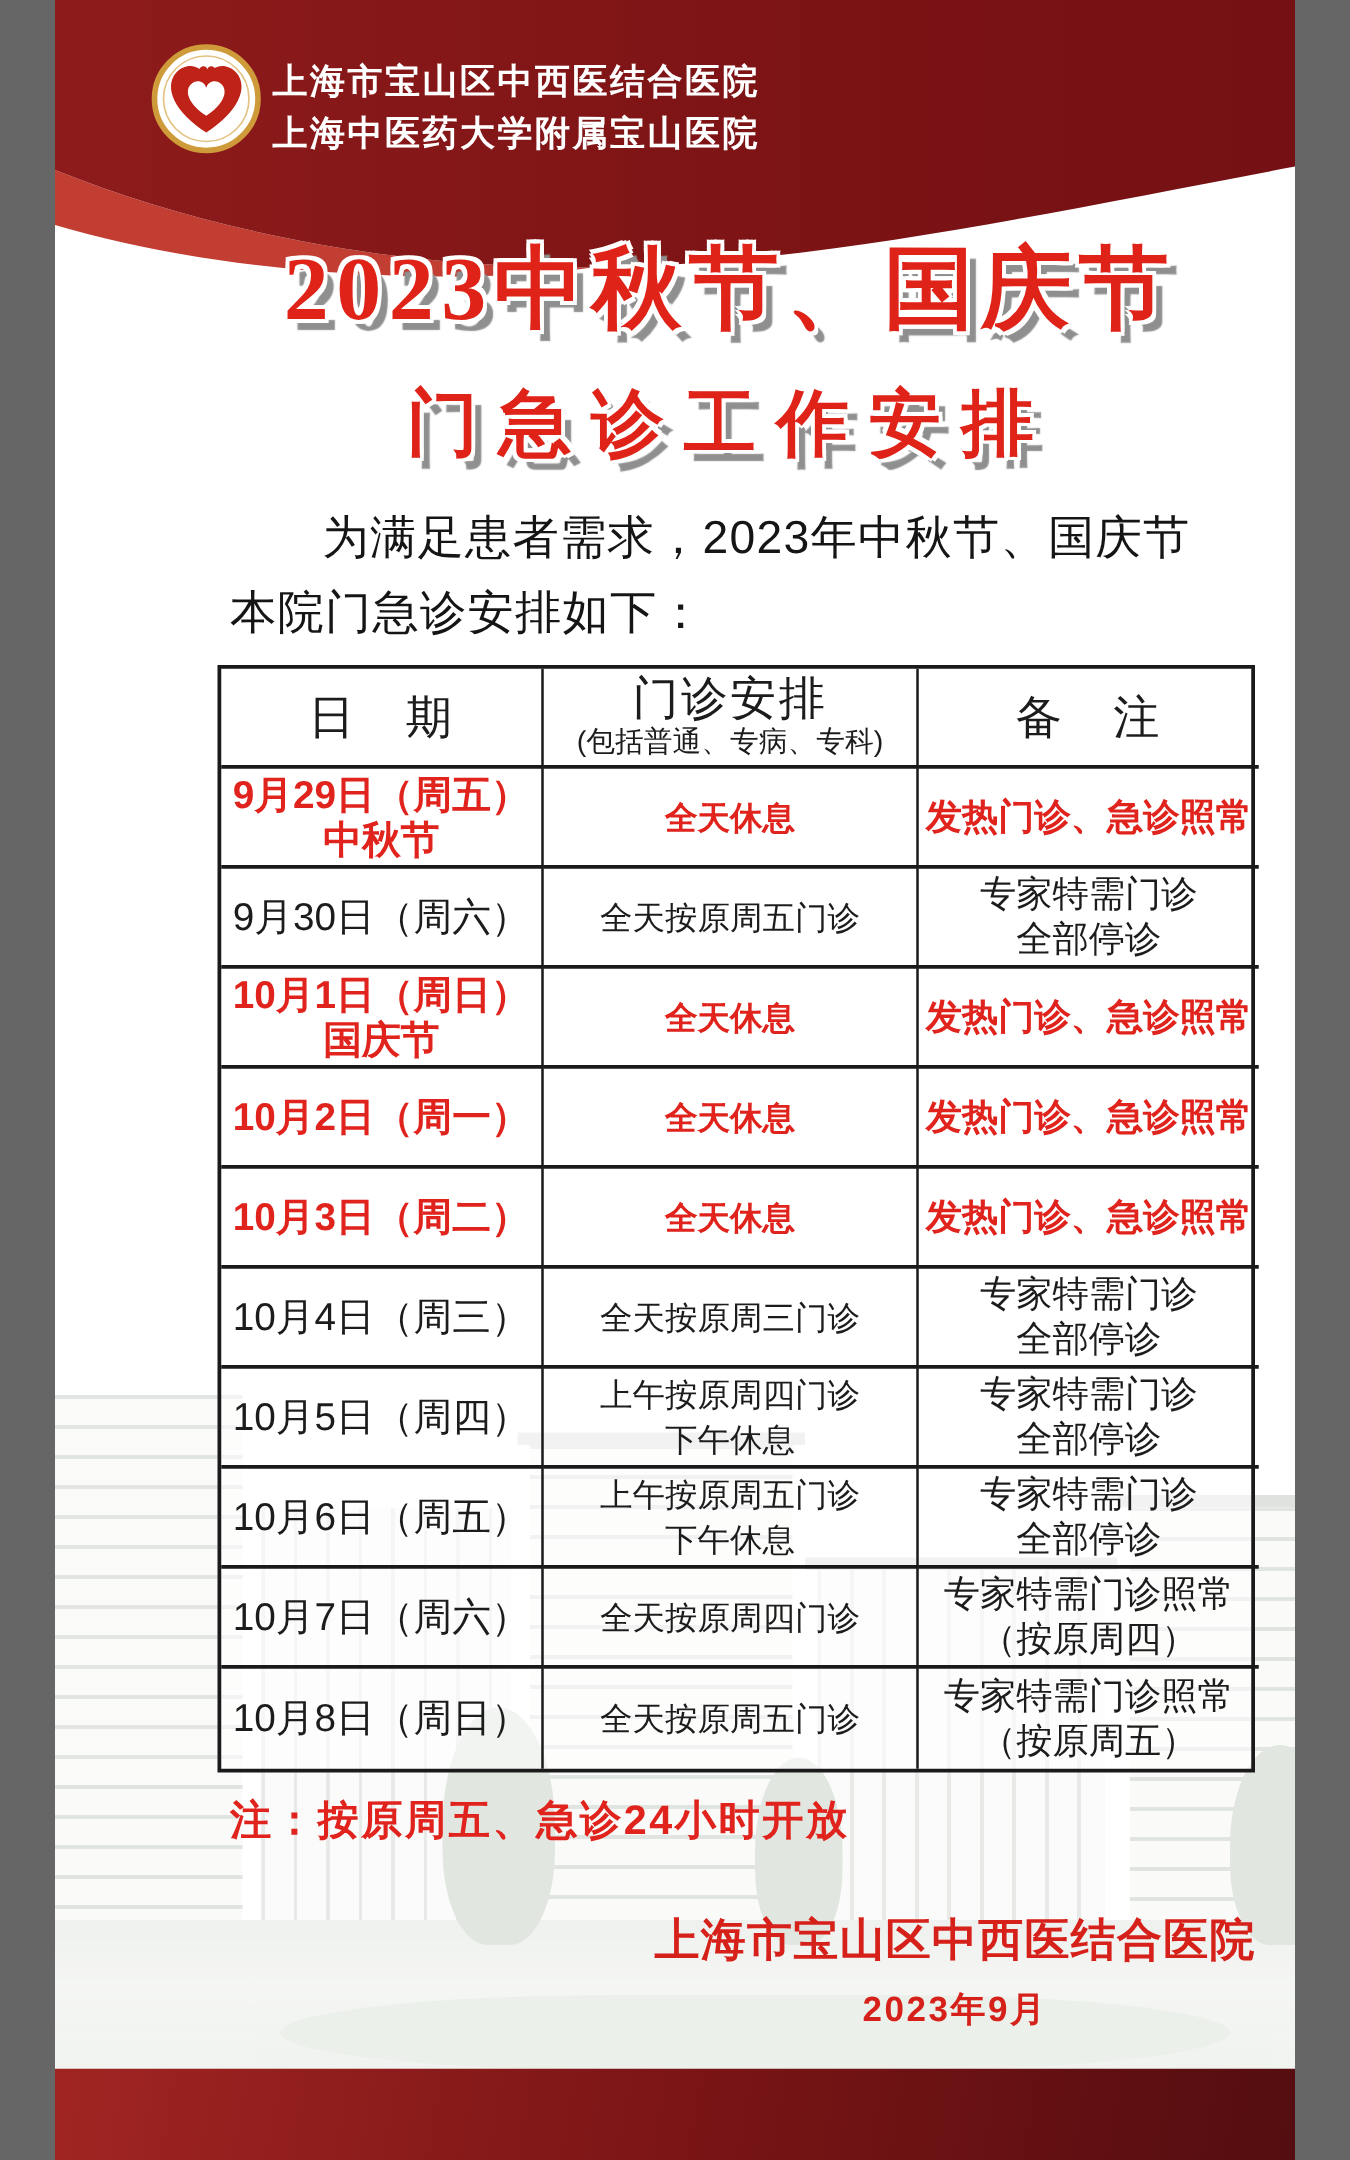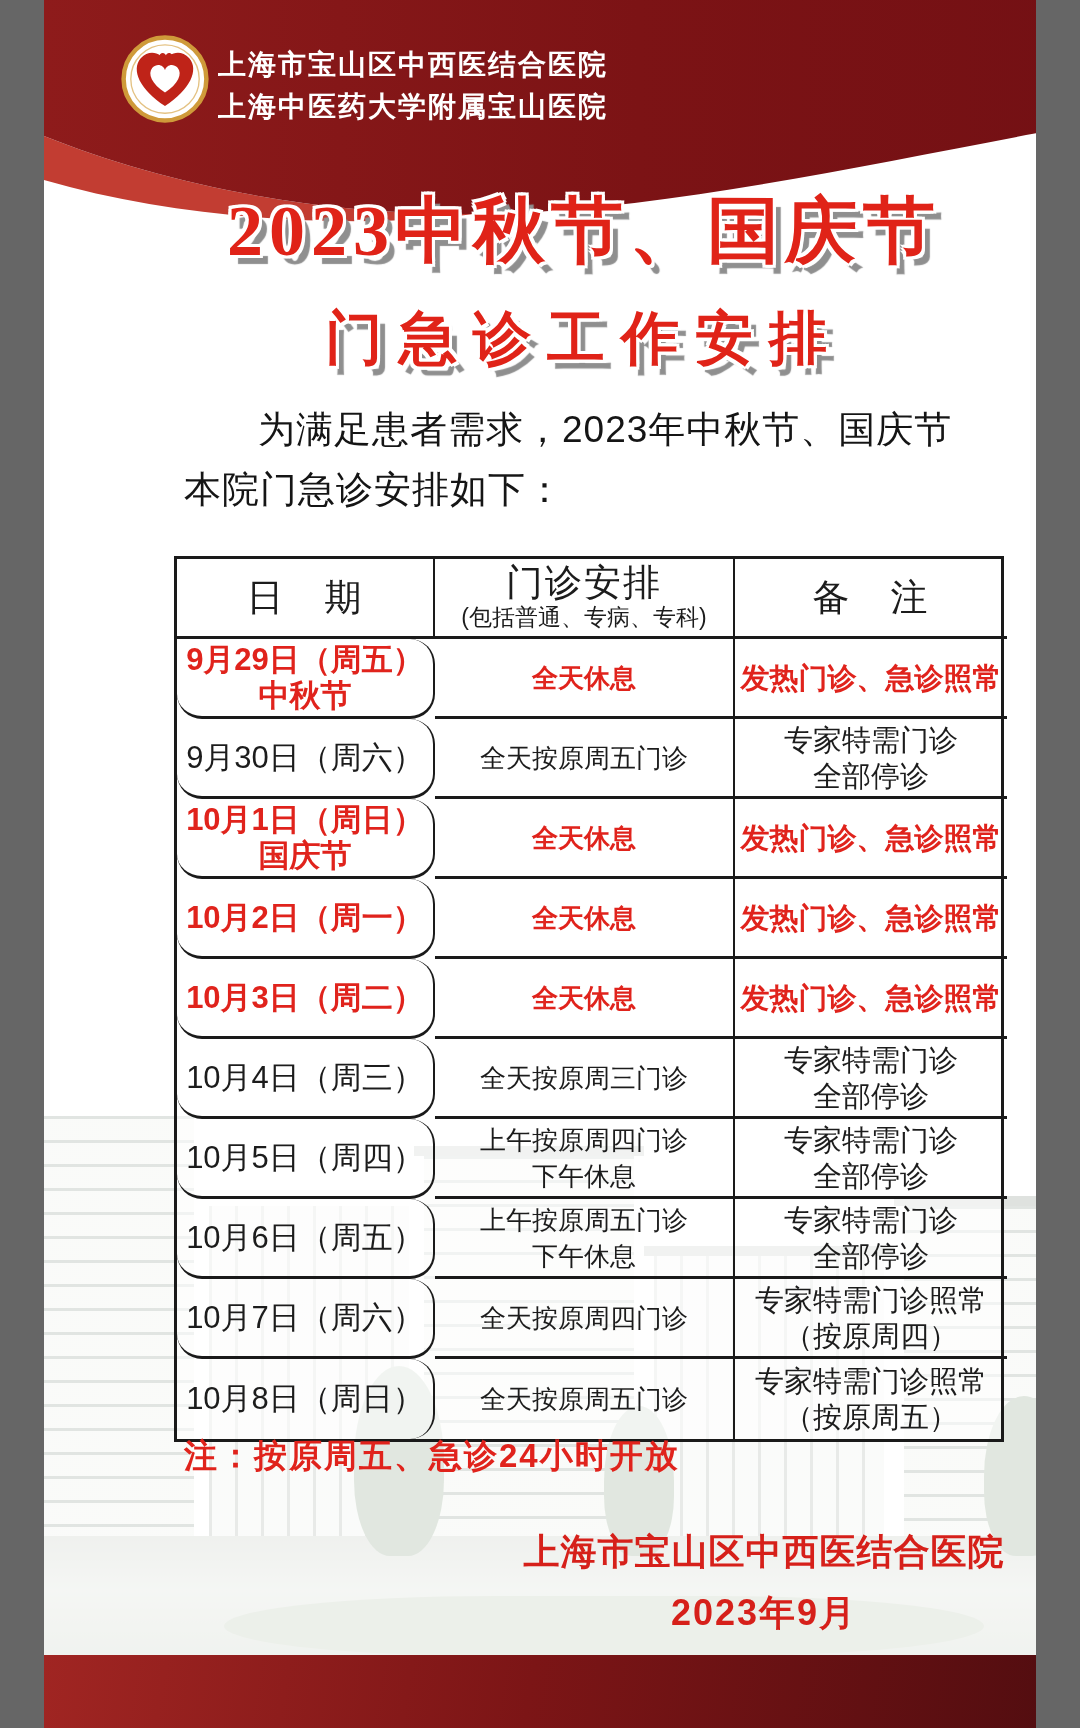--- a/index.html
+++ b/index.html
@@ -38,46 +38,46 @@
   .title .t2 { margin-top:24px; font-size:58px; letter-spacing:16px; line-height:82px;
     text-shadow:-3px -3px 0 #fff, 3px -3px 0 #fff, -3px 3px 0 #fff, 3px 3px 0 #fff,
                 -3px 0 0 #fff, 3px 0 0 #fff, 0 -3px 0 #fff, 0 3px 0 #fff,
                 8px 9px 1px #8f8f8f; }
 
   
   .intro { position:absolute; left:140px; top:400px; width:804px; z-index:2;
     font-size:37px; line-height:60px; color:#151515; text-indent:2em; letter-spacing:1px; }
 
   
-  .table { position:absolute; left:130px; top:556px; width:830px; z-index:2;
+  .table { position:absolute; left:130px; top:532px; width:830px; z-index:2;
     display:grid; grid-template-columns:258px 300px 272px; grid-auto-rows:80px;
     border:3px solid #1a1a1a; background:rgba(255,255,255,.55); }
   .row { display:contents; }
   .cell { border-right:2px solid #1a1a1a; border-bottom:3px solid #1a1a1a;
     display:flex; flex-direction:column; align-items:center; justify-content:center;
     text-align:center; color:#1c1c1c; }
   .cell.c3 { border-right:none;text-align:right; }
   .row:last-child .cell { border-bottom:none; }
   .cell .l { line-height:36px; white-space:nowrap; }
   .cell .l:empty { display:none; }
 
   .thead .cell { font-size:37px; letter-spacing:2px; }
   .thead .sub { font-size:23px; letter-spacing:0; line-height:28px; margin-top:2px; }
-  .cell.date { font-size:31px;border-radius:25px; }
+  .cell.date { font-size:31px; }
   .cell.arr  { font-size:26px; }
   .cell.note { font-size:29px; }
   .row.hl .cell { color:#e0231c; font-weight:bold; }
 
   
   .footnote { position:absolute; left:140px; top:1434px; z-index:2;
     font-size:33px; font-weight:bold; color:#e0231c; letter-spacing:2px; white-space:nowrap; }
   .footer { position:absolute; left:440px; top:1528px; width:560px; z-index:2;
     text-align:center; color:#d6201a; font-weight:bold; }
   .footer .fh { font-size:36px; letter-spacing:1px; white-space:nowrap; }
-  .footer .fd { font-size:36px; margin-top:12px; letter-spacing:2px; }
+  .footer .fd { font-size:28px; margin-top:12px; letter-spacing:2px; }
 
   
   .bottom-band { position:absolute; left:0; top:1655px; width:1080px; height:73px; z-index:3;
     background:linear-gradient(100deg,#a02522 0%,#7c1516 45%,#4d0c0f 100%); }
 </style>
 </head>
 <body>
 
 <div class="page">
 

